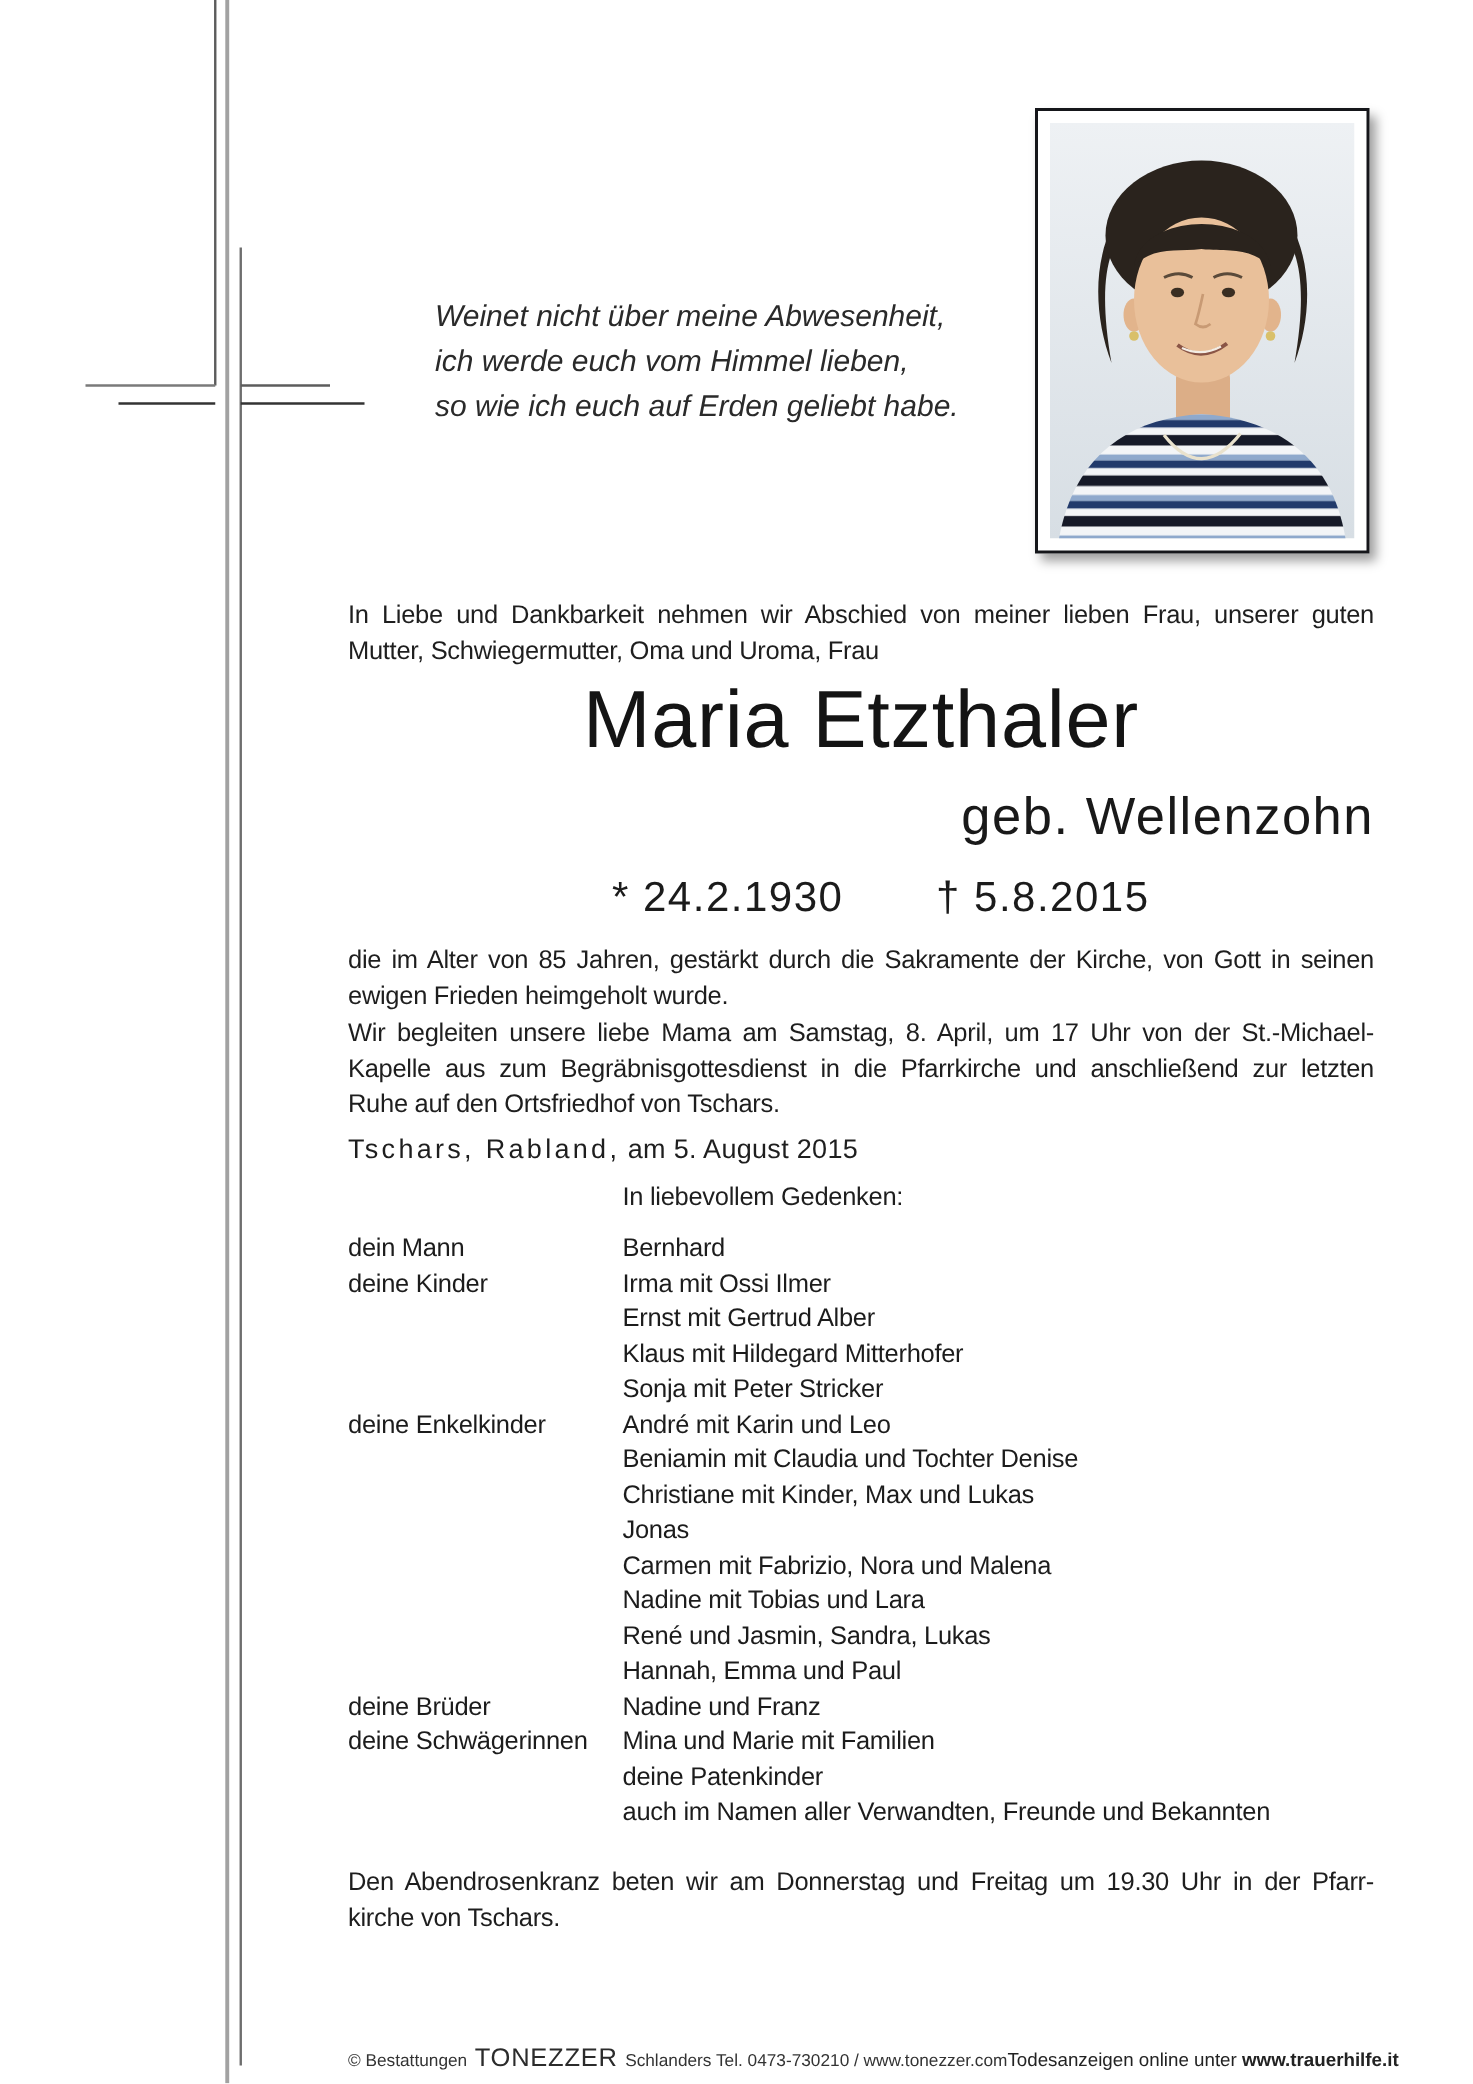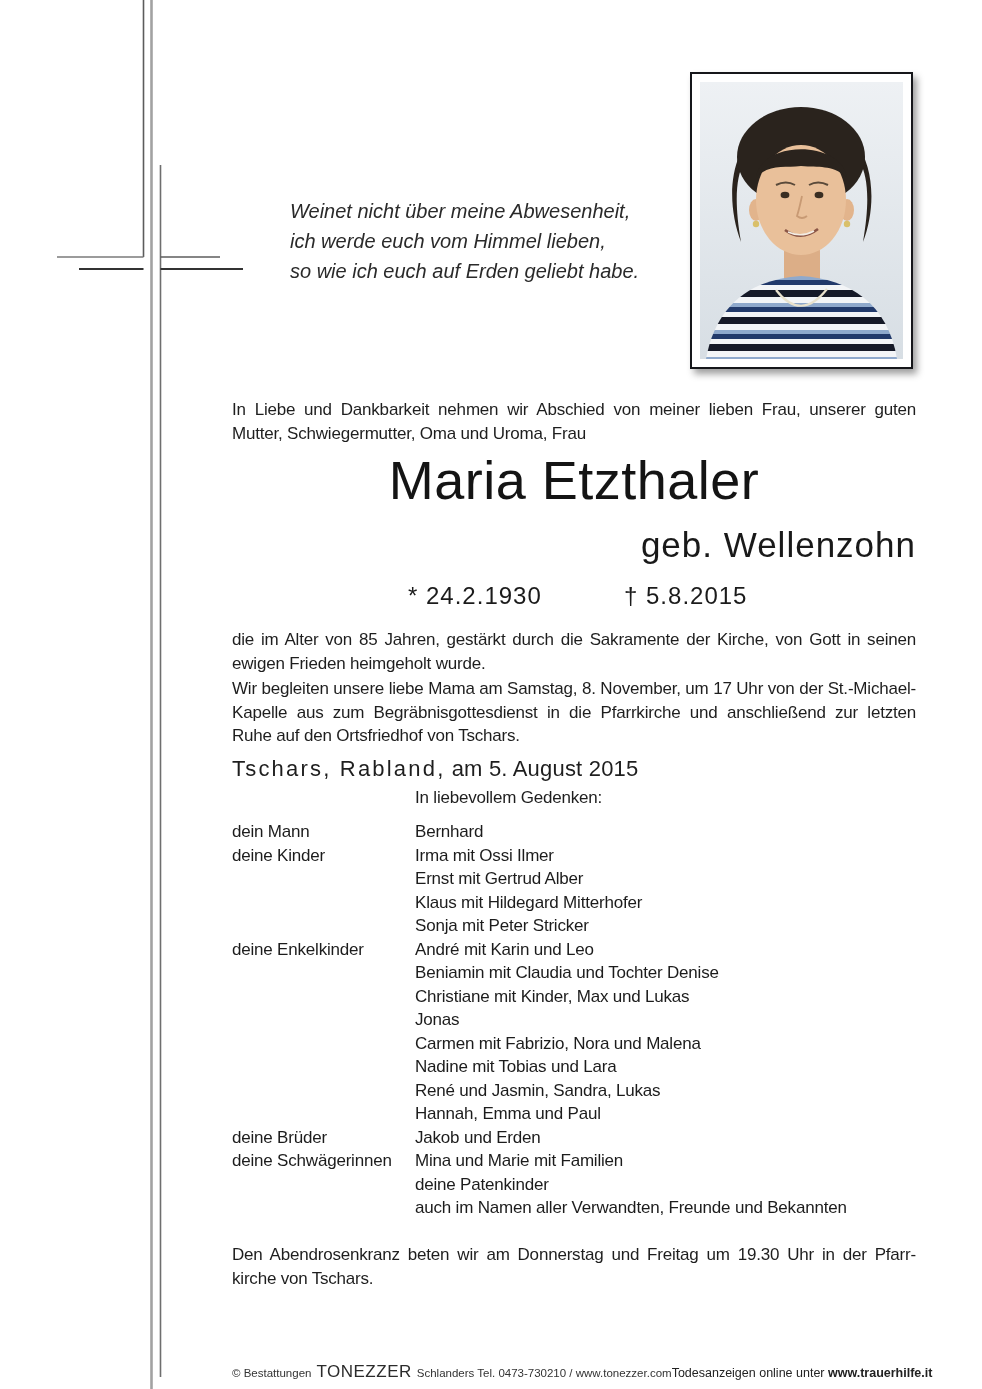--- a/index.html
+++ b/index.html
@@ -25,26 +25,26 @@
   .col{position:absolute;left:232px;width:684px;}
   .jline{text-align:justify;text-align-last:justify;}
   .lline{text-align:left;}
   #verse{top:196px;left:290px;width:420px;
     font-style:italic;font-size:20px;line-height:30px;color:#2a2a2a;}
   #verse .lline,#verse .jline{text-align:left;text-align-last:left;}
   .body-text{font-size:17px;line-height:23.5px;letter-spacing:-0.2px;color:#1e1e1e;}
   #intro{top:398px;}
   #name{top:446px;text-align:center;font-size:54px;line-height:68px;color:#141414;letter-spacing:0.5px;}
   #maiden{top:524px;text-align:right;font-size:35px;line-height:42px;letter-spacing:1px;color:#191919;}
-  #dates{top:582px;height:30px;font-size:24px;letter-spacing:1px;color:#1b1b1b;}
+  #dates{top:582px;height:30px;font-size:28px;letter-spacing:1px;color:#1b1b1b;}
   #dates .birth{position:absolute;left:176px;top:0;}
   #dates .death{position:absolute;left:392px;top:0;}
   #para1{top:612px;margin-top:16px;}
   #para2{top:677px;}
-  #dateline{top:756px;font-size:22px;color:#1e1e1e;}
+  #dateline{top:756px;font-size:18px;color:#1e1e1e;}
   #dateline .places{letter-spacing:2.2px;}
   #dateline .datepart{letter-spacing:0.2px;}
   #gedenken{top:788px;padding-left:183px;font-size:17px;letter-spacing:-0.2px;color:#1e1e1e;}
   #mourners{top:820px;display:grid;grid-template-columns:183px 1fr;
     font-size:17px;line-height:23.5px;letter-spacing:-0.2px;color:#1c1c1c;}
   #rosary{top:1243px;}
   
   #footer{
     position:absolute;left:232px;top:1362px;width:684px;
     display:flex;align-items:baseline;white-space:nowrap;
@@ -141,21 +141,21 @@
   <div id="dates" class="col">
     <span class="birth">* 24.2.1930</span>
     <span class="death">† 5.8.2015</span>
   </div>
 
   <div id="para1" class="col body-text">
       <div class="jline">die im Alter von 85 Jahren, gestärkt durch die Sakramente der Kirche, von Gott in seinen</div>
       <div class="lline">ewigen Frieden heimgeholt wurde.</div>
     </div>
   <div id="para2" class="col body-text">
-      <div class="jline">Wir begleiten unsere liebe Mama am Samstag, 8. November, um 17 Uhr von der St.-Michael-</div>
+      <div class="jline">Wir begleiten unsere liebe Mama am Samstag, 8. April, um 17 Uhr von der St.-Michael-</div>
       <div class="jline">Kapelle aus zum Begräbnisgottesdienst in die Pfarrkirche und anschließend zur letzten</div>
       <div class="lline">Ruhe auf den Ortsfriedhof von Tschars.</div>
     </div>
 
   <div id="dateline" class="col">
     <span class="places">Tschars, Rabland,</span>
     <span class="datepart">am 5. August 2015</span>
   </div>
 
   <div id="gedenken" class="col">In liebevollem Gedenken:</div>
@@ -180,21 +180,21 @@
       <div class="mname">Jonas</div>
       <div class="mlabel"></div>
       <div class="mname">Carmen mit Fabrizio, Nora und Malena</div>
       <div class="mlabel"></div>
       <div class="mname">Nadine mit Tobias und Lara</div>
       <div class="mlabel"></div>
       <div class="mname">René und Jasmin, Sandra, Lukas</div>
       <div class="mlabel"></div>
       <div class="mname">Hannah, Emma und Paul</div>
       <div class="mlabel">deine Brüder</div>
-      <div class="mname">Jakob und Erden</div>
+      <div class="mname">Nadine und Franz</div>
       <div class="mlabel">deine Schwägerinnen</div>
       <div class="mname">Mina und Marie mit Familien</div>
       <div class="mlabel"></div>
       <div class="mname">deine Patenkinder</div>
       <div class="mlabel"></div>
       <div class="mname">auch im Namen aller Verwandten, Freunde und Bekannten</div>
     </div>
 
   <div id="rosary" class="col body-text">
       <div class="jline">Den Abendrosenkranz beten wir am Donnerstag und Freitag um 19.30 Uhr in der Pfarr-</div>

